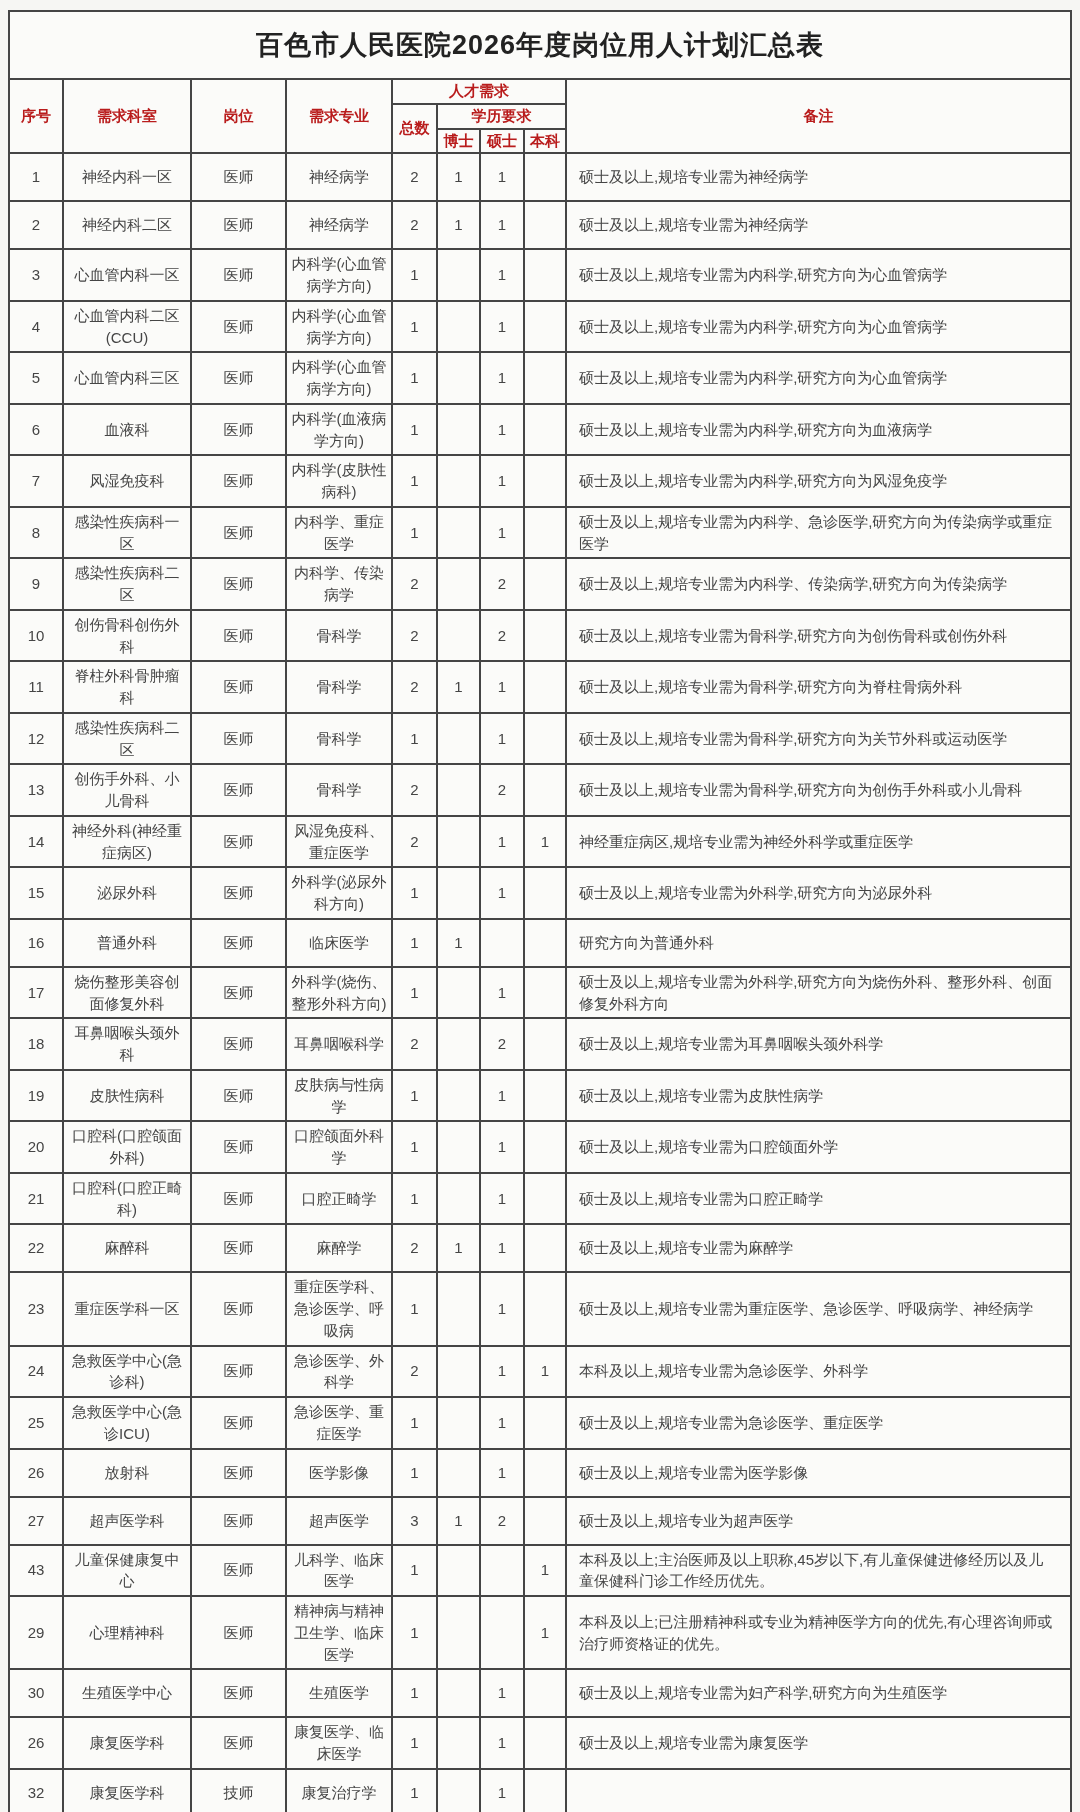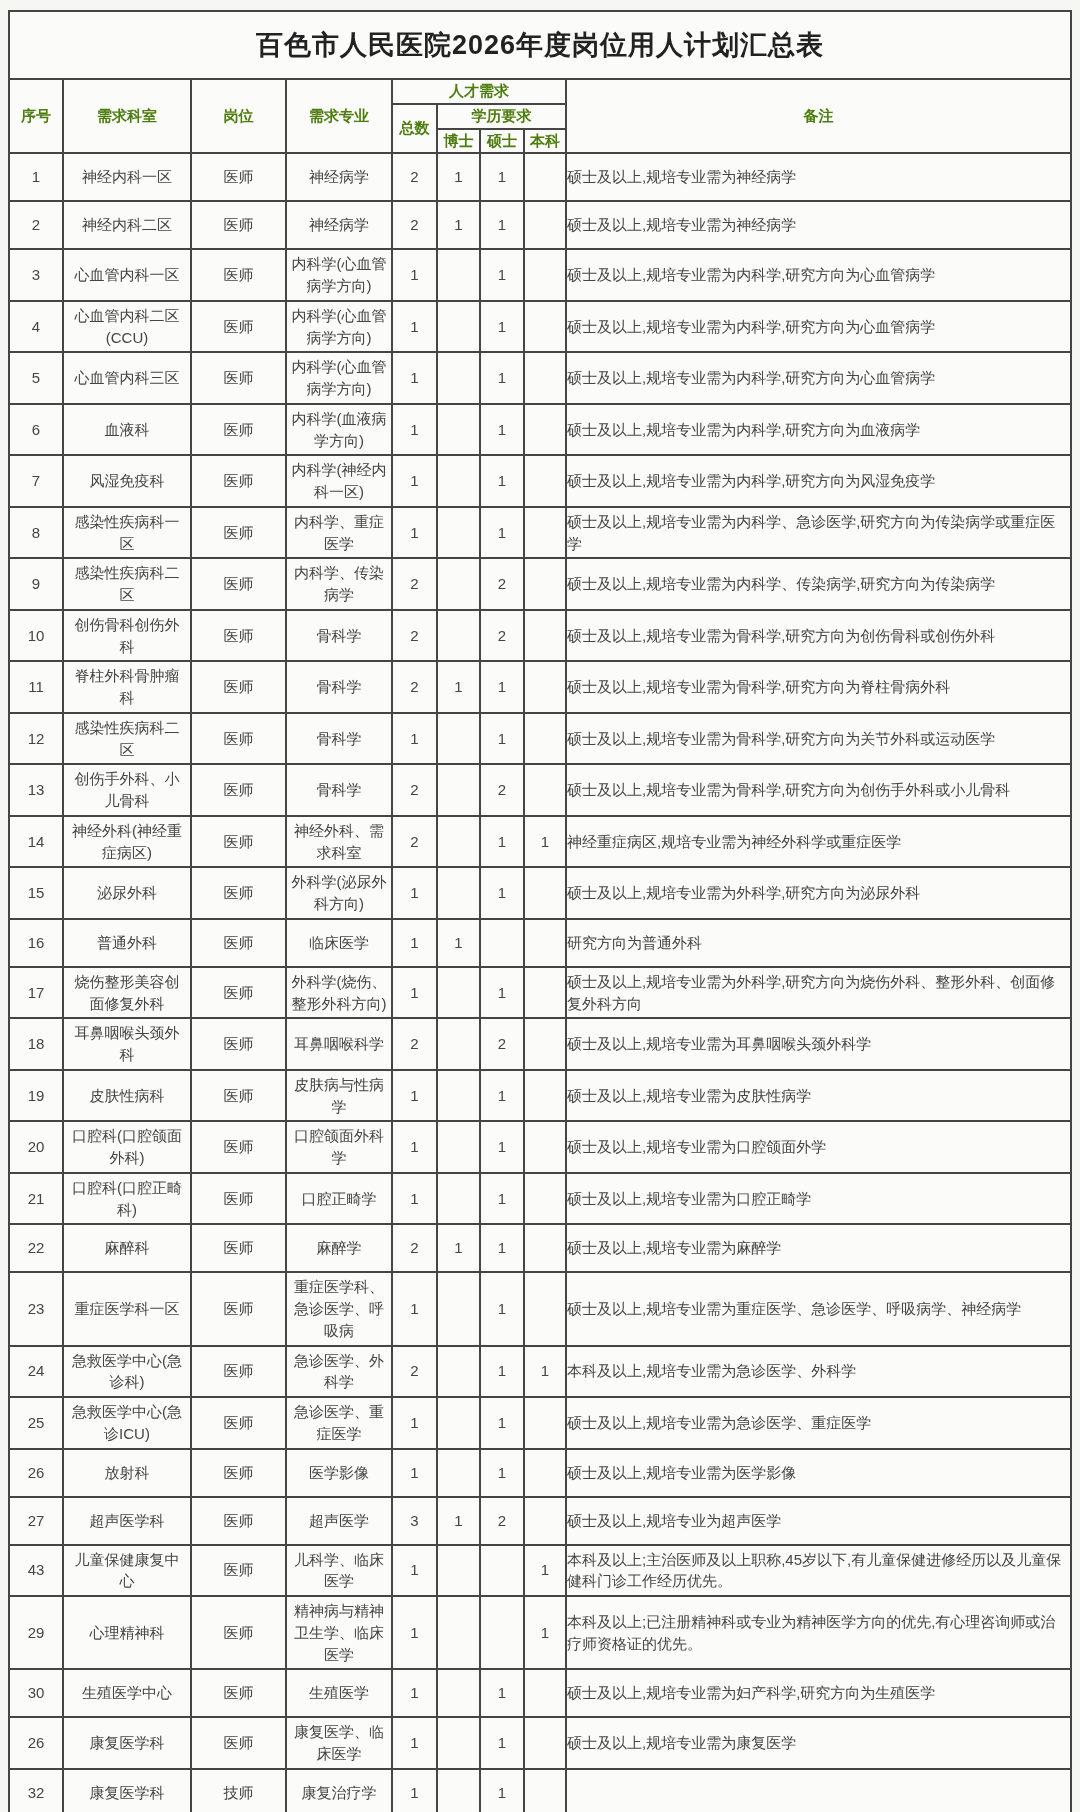--- a/index.html
+++ b/index.html
@@ -29,35 +29,35 @@
     font-size:27px;
     font-weight:bold;
     color:#222;
     letter-spacing:1px;
     margin-top:32px;
   }
   thead th{
     font-size:15px;
     font-weight:bold;
     text-align:center;
-    color:#4d7c0f;
+    color:#b91c1c;
     padding:2px 2px;
     height:18px;
     line-height:1.25;
   }
   tbody td{
     font-size:15px;
     text-align:center;
     padding:3px 4px;
     height:40px;
     line-height:1.45;
   }
   tbody td.remark{
     text-align:left;
-    padding:3px 0;
+    padding:3px 12px;
   }
 </style>
 </head>
 <body>
 
 <div class="sheet">
   <table>
     <colgroup>
       <col style="width:54px">
       <col style="width:128px">
@@ -155,21 +155,21 @@
     <td>1</td>
     <td></td>
     <td>1</td>
     <td></td>
     <td class="remark">硕士及以上,规培专业需为内科学,研究方向为血液病学</td>
   </tr>
         <tr>
     <td>7</td>
     <td>风湿免疫科</td>
     <td>医师</td>
-    <td>内科学(神经内科一区)</td>
+    <td>内科学(皮肤性病科)</td>
     <td>1</td>
     <td></td>
     <td>1</td>
     <td></td>
     <td class="remark">硕士及以上,规培专业需为内科学,研究方向为风湿免疫学</td>
   </tr>
         <tr>
     <td>8</td>
     <td>感染性疾病科一区</td>
     <td>医师</td>
@@ -232,21 +232,21 @@
     <td>2</td>
     <td></td>
     <td>2</td>
     <td></td>
     <td class="remark">硕士及以上,规培专业需为骨科学,研究方向为创伤手外科或小儿骨科</td>
   </tr>
         <tr>
     <td>14</td>
     <td>神经外科(神经重症病区)</td>
     <td>医师</td>
-    <td>神经外科、需求科室</td>
+    <td>风湿免疫科、重症医学</td>
     <td>2</td>
     <td></td>
     <td>1</td>
     <td>1</td>
     <td class="remark">神经重症病区,规培专业需为神经外科学或重症医学</td>
   </tr>
         <tr>
     <td>15</td>
     <td>泌尿外科</td>
     <td>医师</td>

